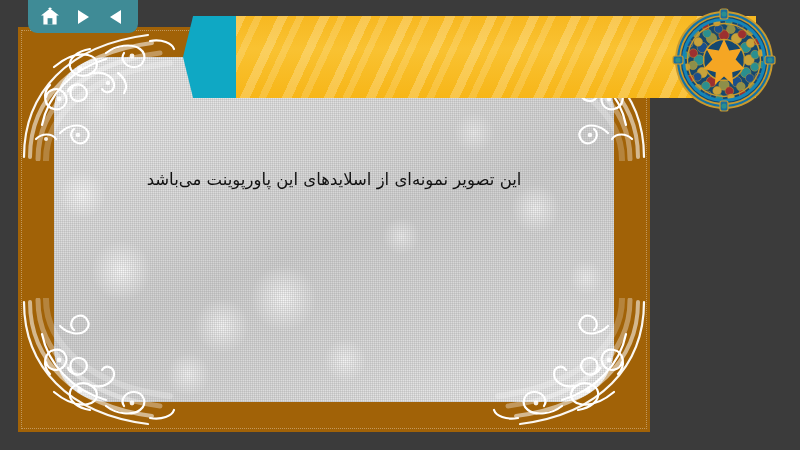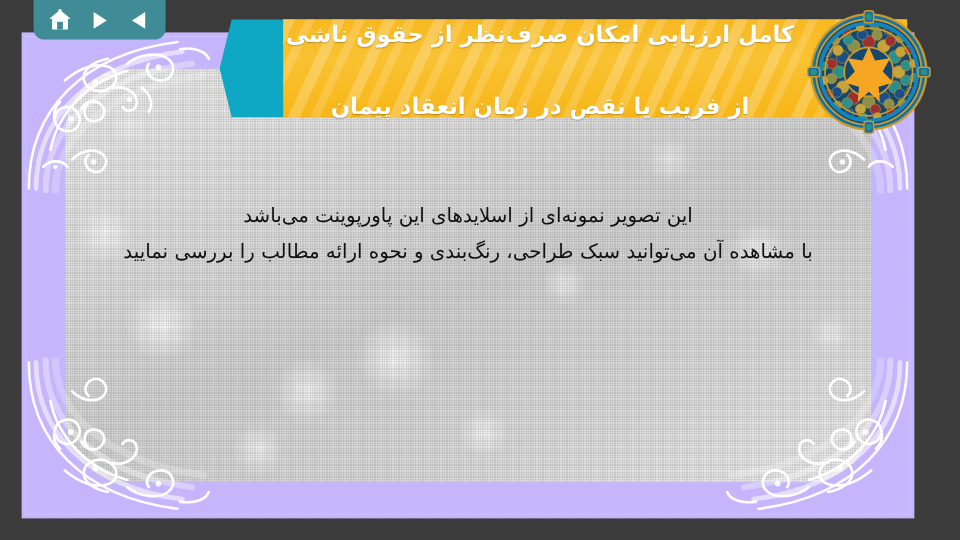--- a/index.html
+++ b/index.html
@@ -48,23 +48,23 @@
     justify-content: center;
     cursor: pointer;
   }
   .navicon svg { display: block; }
 
   
   #slide {
     position: absolute;
     left: 18px;
     top: 27px;
-    width: 744px;
+    width: 632px;
     height: 405px;
-    background: #c4b5fd;
+    background: #a16207;
     overflow: hidden;
     z-index: 10;
   }
   
   #slide::before {
     content: "";
     position: absolute;
     left: 3px; top: 3px; right: 3px; bottom: 3px;
     border: 1px dotted rgba(255,255,255,0.35);
     pointer-events: none;
@@ -314,29 +314,28 @@
         <g fill="#ffffff" opacity="0.9">
           <circle cx="60" cy="40" r="2.6"></circle>
           <circle cx="39" cy="70" r="2.4"></circle>
           <circle cx="112" cy="27" r="2.4"></circle>
         </g>
       </svg>
     </div>
 
     <div id="body-copy">
       <span class="line">این تصویر نمونه‌ای از اسلایدهای این پاورپوینت می‌باشد</span>
-      <span class="line">با مشاهده آن می‌توانید سبک طراحی، رنگ‌بندی و نحوه ارائه مطالب را بررسی نمایید</span>
     </div>
   </div>
 
   <div id="banner-tail"></div>
   <div id="title-banner"></div>
   <div id="title-text">
-    <span>کامل ارزیابی امکان صرف‌نظر از حقوق ناشی</span><br>
-    <span>از فریب یا نقص در زمان انعقاد پیمان</span><br>
+    <br>
+    <br>
   </div>
 
   <div id="medallion">
     <svg width="104" height="104" viewBox="0 0 104 104">
       <defs>
         <clipPath id="medclip">
             <circle cx="52" cy="52" r="48"></circle>
           </clipPath>
       </defs>
       <circle cx="52" cy="52" r="49" fill="#c89a2e"></circle>

